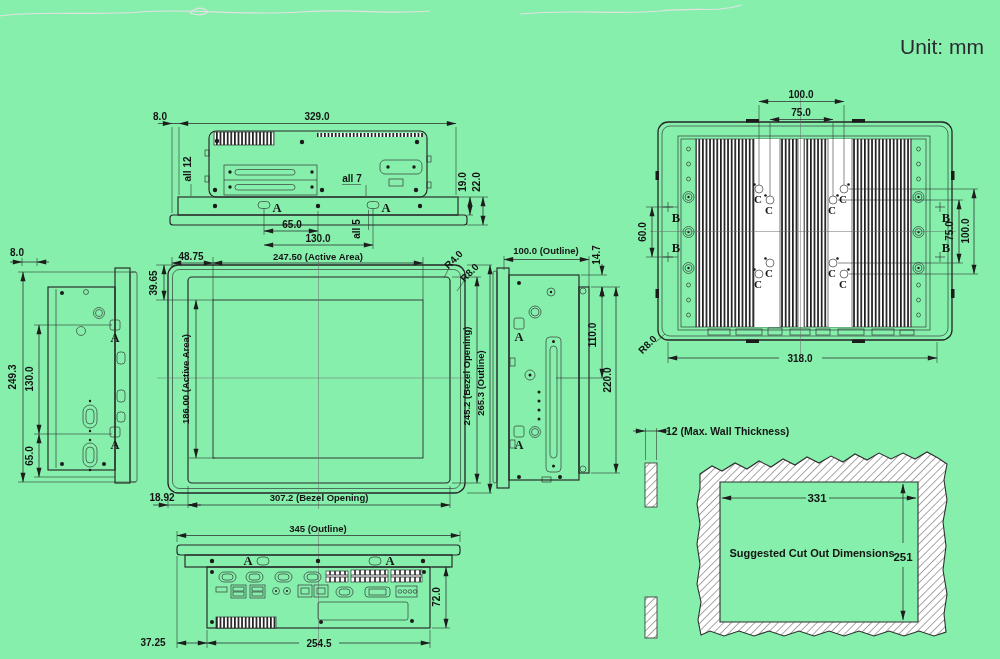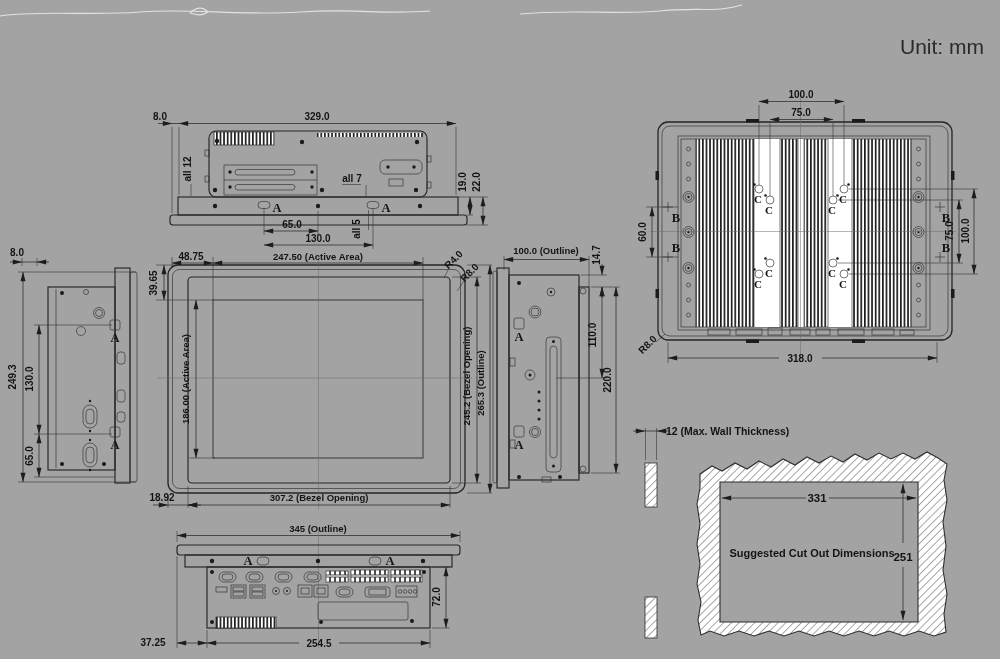--- a/index.html
+++ b/index.html
@@ -1,16 +1,16 @@
 <!DOCTYPE html>
 <html><head>
 <meta charset="utf-8">
 <style>
   html,body{margin:0;padding:0;background:#fff;}
-  #stage{position:relative;width:1000px;height:659px;background:#a3a3a3;overflow:hidden;}
+  #stage{position:relative;width:1000px;height:659px;background:#86efac;overflow:hidden;}
   svg{display:block;}
   .ln{stroke:#262626;stroke-width:1.15;fill:none;}
   .lt{stroke:#2e2e2e;stroke-width:0.65;fill:none;}
   .d {stroke:#2b2b2b;stroke-width:0.75;fill:none;}
   .e {stroke:#2b2b2b;stroke-width:0.55;fill:none;}
   .cl{stroke:#6a6a6a;stroke-width:0.5;fill:none;}
   .dot{fill:#1b1b1b;stroke:none;}
   .tab{fill:#1b1b1b;stroke:none;}
   .t10{font:bold 10px "Liberation Sans",sans-serif;fill:#141414;}
   .t95{font:bold 9.5px "Liberation Sans",sans-serif;fill:#141414;}

